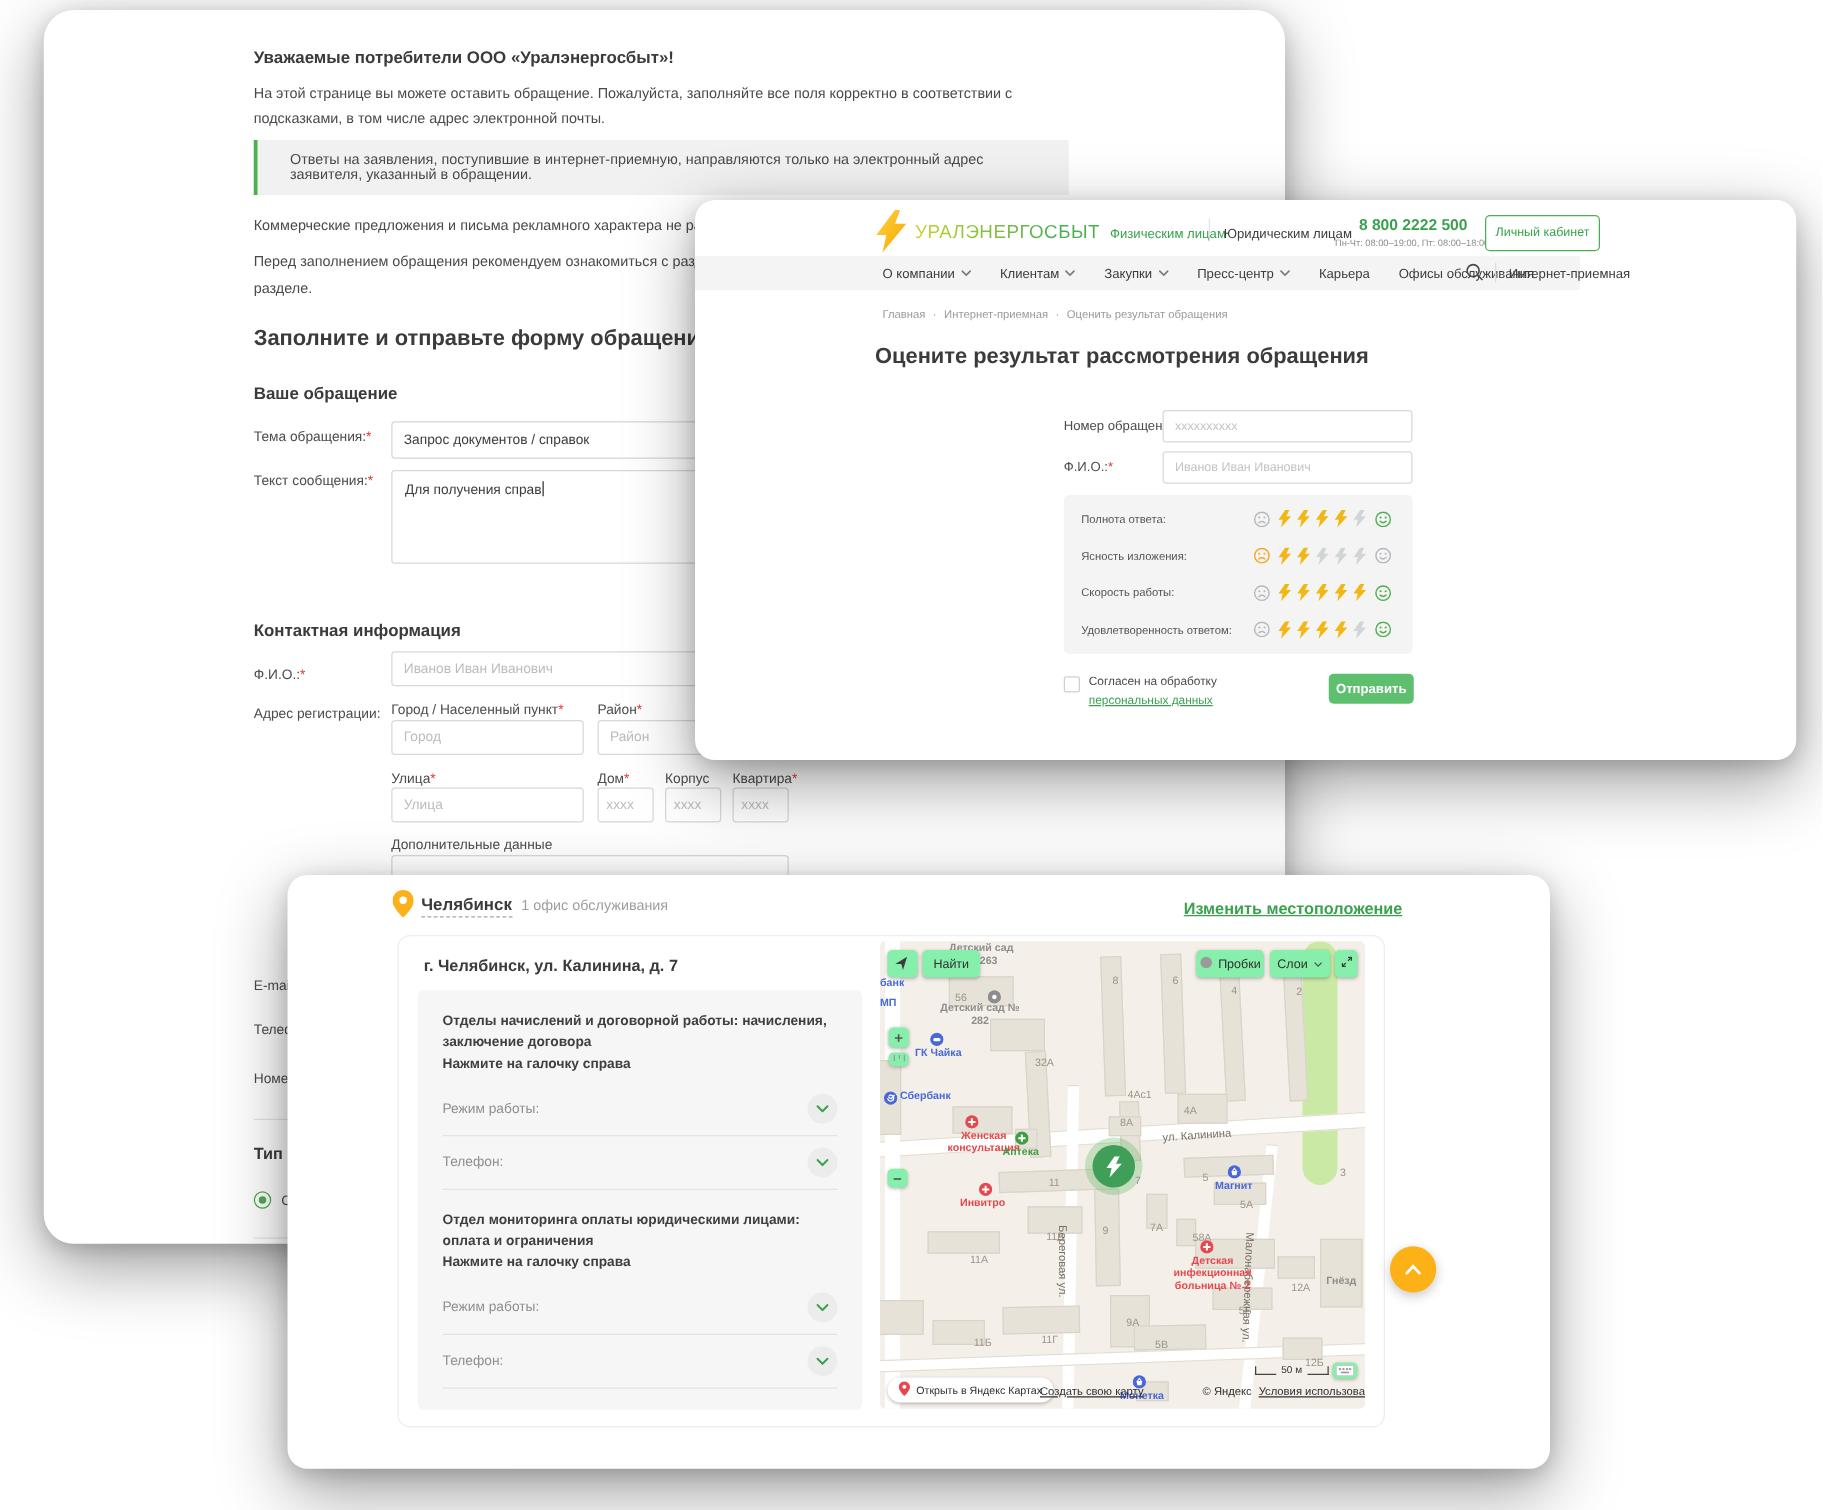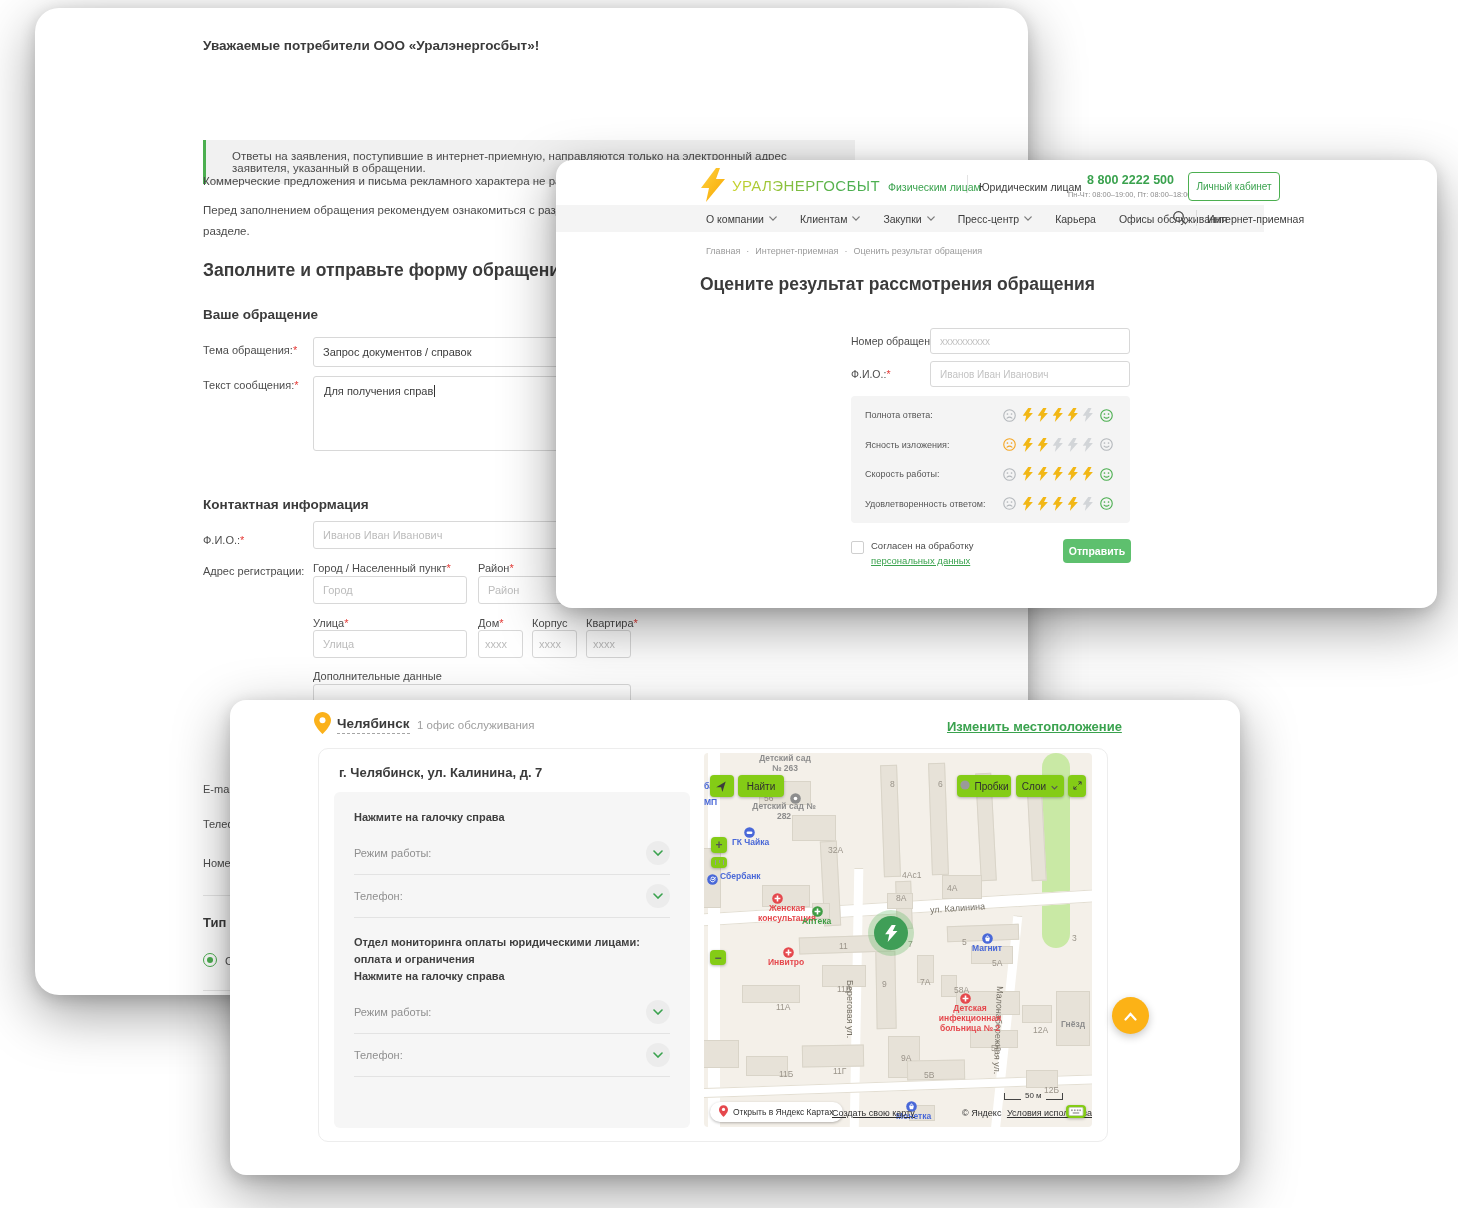--- a/index.html
+++ b/index.html
@@ -45,43 +45,44 @@
   .dept-row-label{font-size:11px;color:#8f8f8f;}
   .circle-btn{width:24px;height:24px;border-radius:50%;background:#ececec;display:flex;align-items:center;justify-content:center;cursor:pointer;}
   .dept-div{height:1px;background:#e3e3e3;}
   .map{position:absolute;background:#f4f0e9;border-radius:4px;overflow:hidden;}
   .bld{position:absolute;background:#e7e2d8;border:1px solid #d9d4c8;box-sizing:border-box;}
   .road{position:absolute;background:#fff;border-top:1px solid #e3ded2;border-bottom:1px solid #e3ded2;box-sizing:border-box;}
   .mnum{position:absolute;font-size:8.5px;color:#9a948a;white-space:nowrap;}
   .mpoi{position:absolute;font-weight:bold;font-size:8.5px;line-height:1.2;text-align:center;}
   .mpoi-icon{position:absolute;}
   .mstreet{position:absolute;font-size:9px;color:#746f64;white-space:nowrap;}
-  .mbtn{position:absolute;background:#84cc16;border-radius:4px;box-shadow:0 1px 3px rgba(0,0,0,.28);display:flex;
-        align-items:center;justify-content:center;font-size:10px;color:#2f2f2f;gap:5px;cursor:pointer;box-sizing:border-box;margin-top:15px;}
+  .mbtn{position:absolute;background:#86efac;border-radius:4px;box-shadow:0 1px 3px rgba(0,0,0,.28);display:flex;
+        align-items:center;justify-content:center;font-size:10px;color:#2f2f2f;gap:5px;cursor:pointer;box-sizing:border-box;}
   .mpill{position:absolute;background:#fff;border-radius:10px;box-shadow:0 1px 3px rgba(0,0,0,.28);display:flex;
         align-items:center;font-size:8.5px;color:#2f2f2f;gap:5px;padding:0 9px;height:20px;cursor:pointer;white-space:nowrap;}
   .mlink{position:absolute;font-size:9px;color:#2f2f2f;text-decoration:underline;cursor:pointer;white-space:nowrap;}
   .mcopy{position:absolute;font-size:9px;color:#2f2f2f;white-space:nowrap;}
   .logo-text{font-size:15px;font-weight:normal;letter-spacing:.4px;white-space:nowrap;color:#56b04c;
              background:linear-gradient(90deg,#c9d22b 0%,#8cc13d 35%,#4caf50 75%);
              -webkit-background-clip:text;background-clip:text;-webkit-text-fill-color:transparent;}
   .dotted-u{border-bottom:1px dashed #a5a5a5;padding-bottom:2px;}
   .caret{display:inline-block;width:1px;height:12px;background:#333;vertical-align:-2px;margin-left:1px;}
   .scale{position:absolute;display:flex;align-items:flex-end;gap:4px;font-size:8px;color:#333;}
   .scale .tickL{width:16px;height:6px;border-left:1.5px solid #444;border-bottom:1.5px solid #444;}
   .scale .tickR{width:16px;height:6px;border-right:1.5px solid #444;border-bottom:1.5px solid #444;}
 </style>
 </head>
 <body>
 
 <div class="stage">
 
   <div class="card" style="left:35px;top:8px;width:993px;height:987px;border-radius:24px;z-index:1;">
     <div class="abs h-mid" style="left:168px;top:30px;">Уважаемые потребители ООО «Уралэнергосбыт»!</div>
-    <div class="abs notice" style="left:168px;top:104px;width:652px;height:44px;margin-top:28px;">
+    <div class="abs txt" style="left:168px;top:58px;width:648px;">На этой странице вы можете оставить обращение. Пожалуйста, заполняйте все поля корректно в соответствии с подсказками, в том числе адрес электронной почты.</div>
+    <div class="abs notice" style="left:168px;top:104px;width:652px;height:44px;">
       <span>Ответы на заявления, поступившие в интернет-приемную, направляются только на электронный адрес заявителя, указанный в обращении.</span>
     </div>
     <div class="abs txt" style="left:168px;top:164px;width:648px;">Коммерческие предложения и письма рекламного характера не рассматриваются.</div>
     <div class="abs txt" style="left:168px;top:192px;width:560px;line-height:1.85;">
       <span>Перед заполнением обращения рекомендуем ознакомиться с разделом «</span><span class="green-link">Часто задав</span><br>
       <span>разделе.</span>
     </div>
     <div class="abs h-big" style="left:168px;top:252px;">Заполните и отправьте форму обращения</div>
     <div class="abs h-mid" style="left:168px;top:299px;">Ваше обращение</div>
 
@@ -438,20 +439,21 @@
       <span class="dotted-u">Челябинск</span>
     </div>
     <div class="abs" style="left:187px;top:19px;font-size:11.5px;color:#9e9e9e;white-space:nowrap;">1 офис обслуживания</div>
     <div class="abs green-link" style="left:717px;top:19px;font-size:13px;font-weight:bold;white-space:nowrap;">Изменить местоположение</div>
 
     <div class="panel" style="left:88px;top:48px;width:790px;height:394px;">
       <div class="abs" style="left:20px;top:16px;font-size:13px;font-weight:bold;color:#3b3b3b;white-space:nowrap;">г. Челябинск, ул. Калинина, д. 7</div>
 
       <div class="dept-panel" style="left:15px;top:43px;width:356px;height:336px;overflow:hidden;">
           <div style="margin-top: 0px;">
+            <div class="dept-title">Отделы начислений и договорной работы: начисления, заключение договора</div>
             <div class="dept-title" style="margin-bottom: 6px;">Нажмите на галочку справа</div>
             <div class="dept-row">
               <span class="dept-row-label">Режим работы:</span>
               <span class="circle-btn">
                 <svg width="10" height="6" viewBox="0 0 10 6">
                   <path d="M1 1 L5 5 L9 1" fill="none" stroke="#3aa24e" stroke-width="1.6" stroke-linecap="round"></path>
                 </svg>
               </span>
             </div>
             <div class="dept-div"></div>

